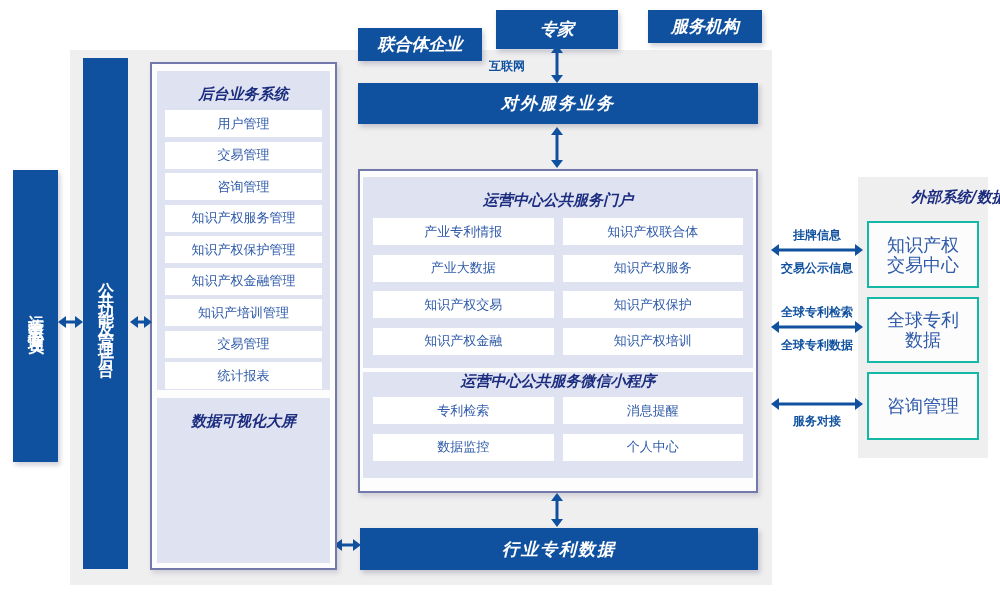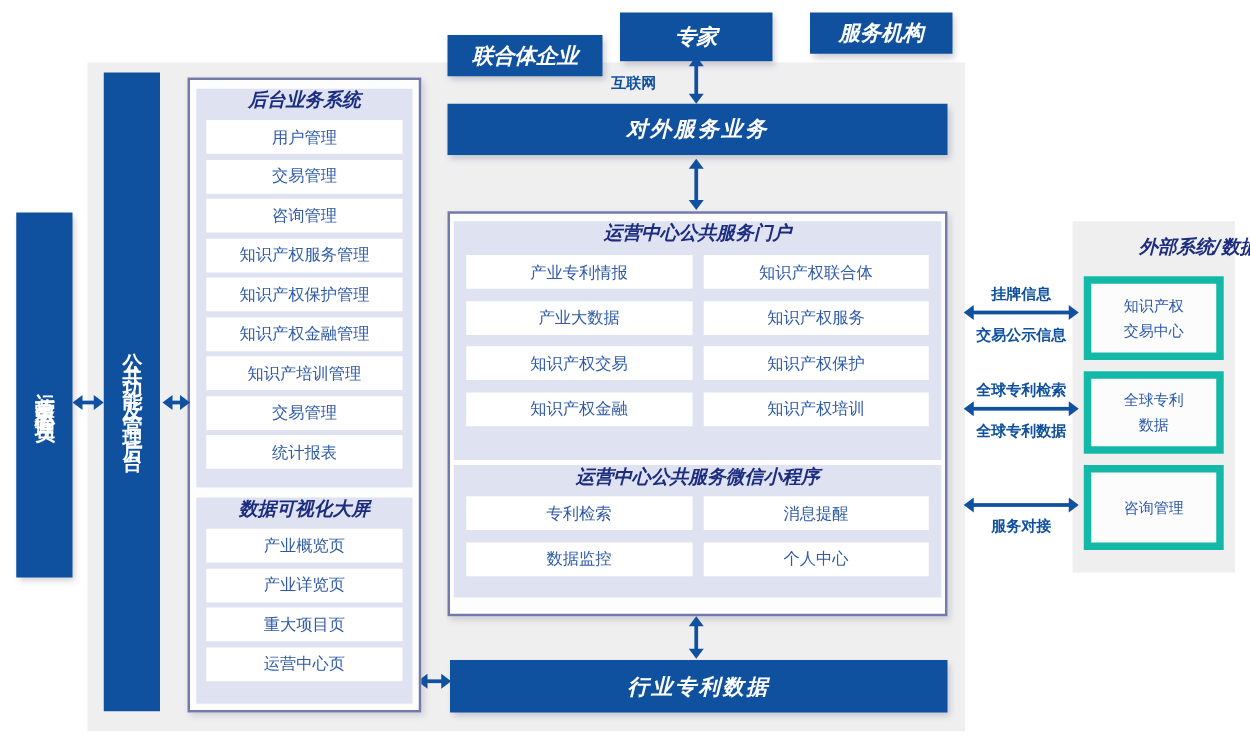--- a/index.html
+++ b/index.html
@@ -21,21 +21,21 @@
   .actor{font-size:17px;}
   .hbar{font-size:17px;letter-spacing:2px;}
 
   .vbluebox{position:absolute;background:var(--blue);color:#ffffff;display:flex;align-items:center;justify-content:center;
     font-weight:bold;box-shadow:2px 3px 5px rgba(60,60,90,.25);}
   .vbluebox span{writing-mode:vertical-rl;text-orientation:upright;font-size:16px;}
 
   .container{position:absolute;background:#fdfdfe;border:2px solid var(--slate-border);box-shadow:2px 3px 5px rgba(60,60,90,.18);}
 
   .panel{position:absolute;background:var(--lavender);display:flex;flex-direction:column;overflow:hidden;}
-  .panel-title{flex:none;text-align:center;color:var(--navy);font-weight:bold;font-style:italic;font-size:15px;padding-top:0;}
+  .panel-title{flex:none;text-align:center;color:var(--navy);font-weight:bold;font-style:italic;font-size:15px;padding-top:14px;}
   .items-1col{display:flex;flex-direction:column;gap:4.5px;padding:6px 8px 8px 8px;}
   .items-2col{display:grid;grid-template-columns:1fr 1fr;gap:9.5px 9px;padding:8px 10px 10px 10px;}
   .item{background:#ffffff;height:27px;display:flex;align-items:center;justify-content:center;
     color:var(--item-blue);font-size:13px;white-space:nowrap;}
 
   .smalllabel{position:absolute;color:var(--blue);font-weight:bold;font-size:12px;text-align:center;white-space:nowrap;}
 
   
   .ah{position:absolute;}
   .ah::before,.ah::after{content:"";position:absolute;top:50%;transform:translateY(-50%);width:0;height:0;
@@ -46,22 +46,22 @@
 
   .av{position:absolute;}
   .av::before,.av::after{content:"";position:absolute;left:50%;transform:translateX(-50%);width:0;height:0;
     border-left:6px solid transparent;border-right:6px solid transparent;}
   .av::before{top:0;border-bottom:8px solid var(--blue);}
   .av::after{bottom:0;border-top:8px solid var(--blue);}
   .av .shaft{position:absolute;top:6px;bottom:6px;left:50%;transform:translateX(-50%);width:3px;background:var(--blue);}
 
   
   .ext-title{position:absolute;text-align:center;color:var(--navy);font-weight:bold;font-style:italic;font-size:15px;}
-  .ext-box{position:absolute;background:#fcfcfd;border:6px solid #14b8a6;display:flex;flex-direction:column;
-    align-items:center;justify-content:center;color:var(--item-blue);font-size:12px;line-height:20px;}
+  .ext-box{position:absolute;background:#fcfcfd;border:2px solid #14b8a6;display:flex;flex-direction:column;
+    align-items:center;justify-content:center;color:var(--item-blue);font-size:18px;line-height:20px;}
 </style>
 </head>
 <body>
 
 <div id="canvas">
 
   <div class="backdrop" style="left:70px;top:50px;width:702px;height:535px;"></div>
   <div class="backdrop" style="left:858px;top:177px;width:130px;height:281px;"></div>
 
   <div class="bluebox actor" style="left:358px;top:10px;width:124px;height:33px;margin-top:18px;">联合体企业</div>
@@ -127,26 +127,20 @@
       <div class="item">知识产权保护管理</div>
       <div class="item">知识产权金融管理</div>
       <div class="item">知识产培训管理</div>
       <div class="item">交易管理</div>
       <div class="item">统计报表</div>
     </div>
   </div>
 
   <div class="panel" style="left:157px;top:398px;width:173px;height:165px;">
     <div class="panel-title">数据可视化大屏</div>
-    <div class="items-1col">
-      <div class="item">产业概览页</div>
-      <div class="item">产业详览页</div>
-      <div class="item">重大项目页</div>
-      <div class="item">运营中心页</div>
-    </div>
   </div>
 
   <div class="vbluebox" style="left:13px;top:170px;width:45px;height:292px;">
     <span style="letter-spacing:4px;">运营中心管理员</span>
   </div>
   <div class="vbluebox" style="left:83px;top:58px;width:45px;height:511px;box-shadow:none;">
     <span style="letter-spacing:10px;">公共功能及管理后台</span>
   </div>
 
   <div class="ah" style="left:58px;top:314px;width:25px;height:15px;">

